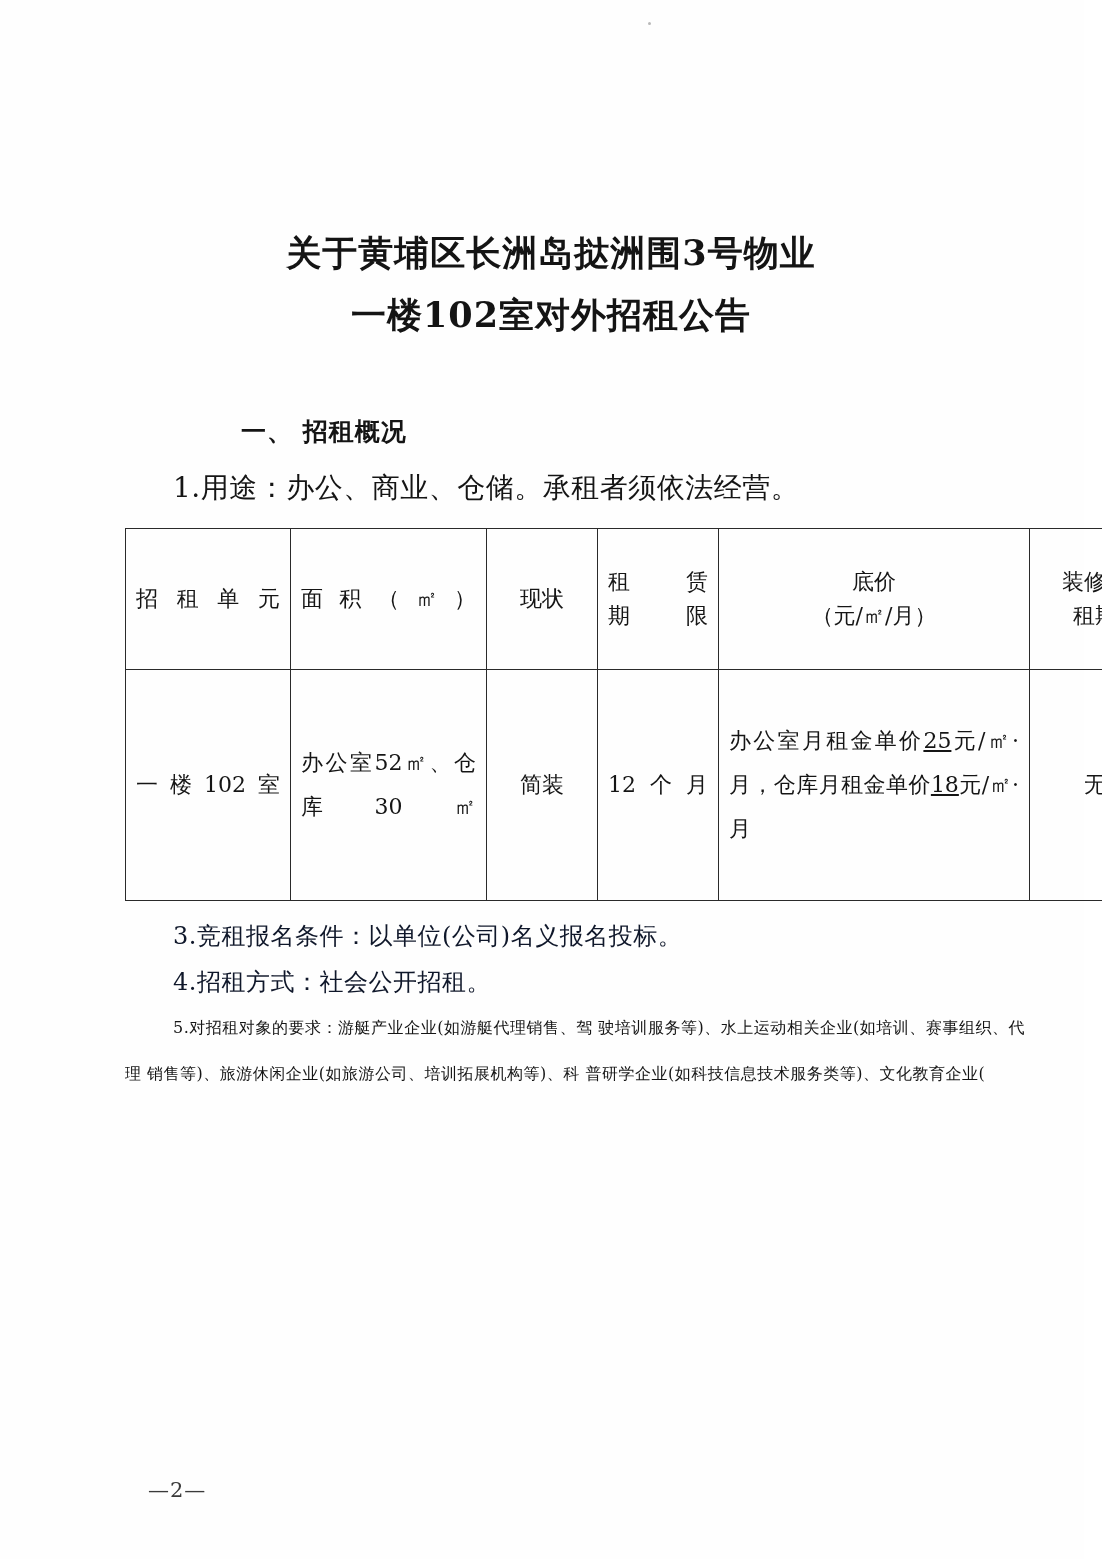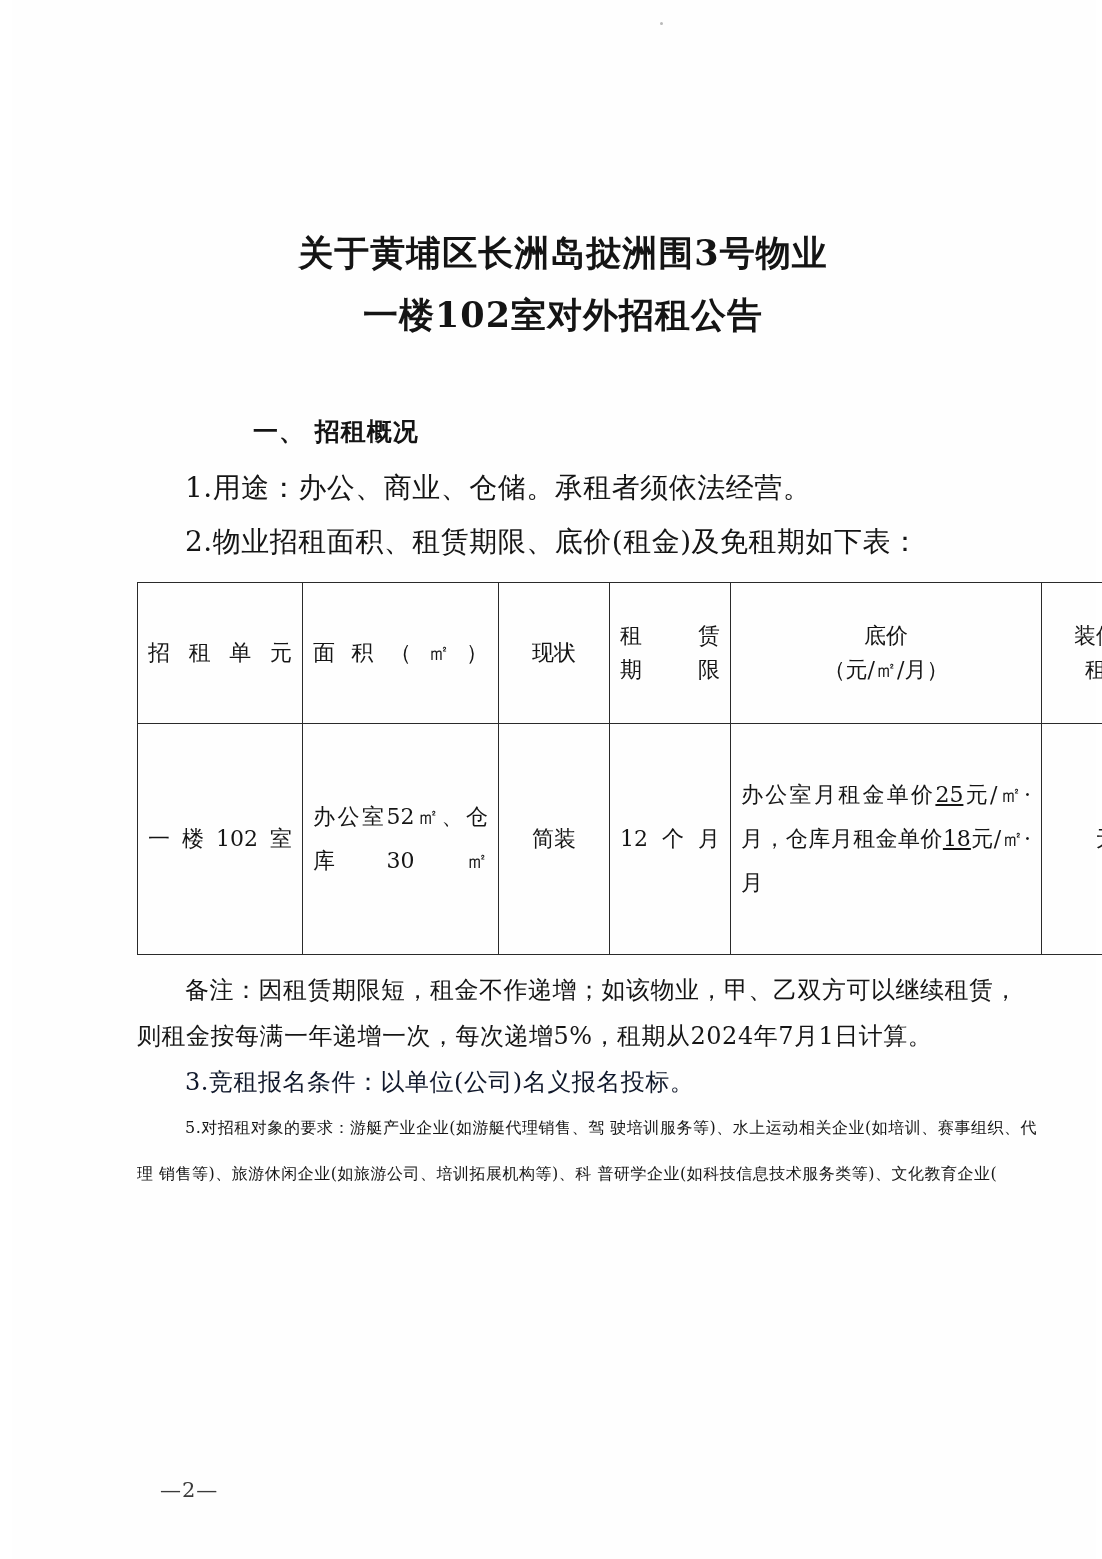--- a/index.html
+++ b/index.html
@@ -10,21 +10,21 @@
   body {
     width: 1102px;
     height: 1559px;
     position: relative;
     font-family: "DejaVu Serif", "Liberation Serif", serif;
     color: #1a1a1a;
     overflow: hidden;
   }
   .page {
     position: absolute;
-    left: 12px; top: 0;
+    left: 0; top: 0;
     width: 1084px;
     height: 1559px;
     background: #fefefe;
   }
   .speck {
     position: absolute;
     width: 3px; height: 3px;
     background: #b9b9b9;
     border-radius: 50%;
     left: 648px; top: 22px;
@@ -141,21 +141,20 @@
   <div class="title-block">
     <div class="title-line">关于黄埔区长洲岛挞洲围3号物业</div>
     <div class="title-line">一楼102室对外招租公告</div>
   </div>
 
   <div class="content">
 
     <div class="section-heading">一、 招租概况</div>
 
     <div class="para">1.用途：办公、商业、仓储。承租者须依法经营。</div>
-    <div class="para">2.物业招租面积、租赁期限、底价(租金)及免租期如下表：</div>
 
     <div class="tbl-wrap">
       <table class="rent">
         <thead>
           <tr>
             <td class="c-unit">招租单元</td>
             <td class="c-area">面积（㎡）</td>
             <td class="c-state">现状</td>
             <td class="c-term">
               <div>租赁</div>
@@ -177,22 +176,22 @@
             <td class="c-area">办公室52㎡、仓库30㎡</td>
             <td class="c-state">简装</td>
             <td class="c-term">12个月</td>
             <td class="c-price"><span>办公室月租金单价</span><span class="u">25</span><span>元/㎡·月，仓库月租金单价</span><span class="u">18</span><span>元/㎡·月</span></td>
             <td class="c-free">无</td>
           </tr>
         </tbody>
       </table>
     </div>
 
-    <div class="note">备注：因租赁期限短，租金不作递增；如该物业，甲、乙双方可以继续租赁，则租金按每满一年递增一次，每次递增5%，租期从2024年7月1日计算。</div>
 
     <div class="list-para">3.竞租报名条件：以单位(公司)名义报名投标。</div>
+    <div class="list-para">4.招租方式：社会公开招租。</div>
     <div class="wrap-para">5.对招租对象的要求：游艇产业企业(如游艇代理销售、驾 驶培训服务等)、水上运动相关企业(如培训、赛事组织、代理 销售等)、旅游休闲企业(如旅游公司、培训拓展机构等)、科 普研学企业(如科技信息技术服务类等)、文化教育企业(</div>
 
   </div>
 
   <div class="page-number">—2—</div>
 
 </div>
 
 </body></html>

